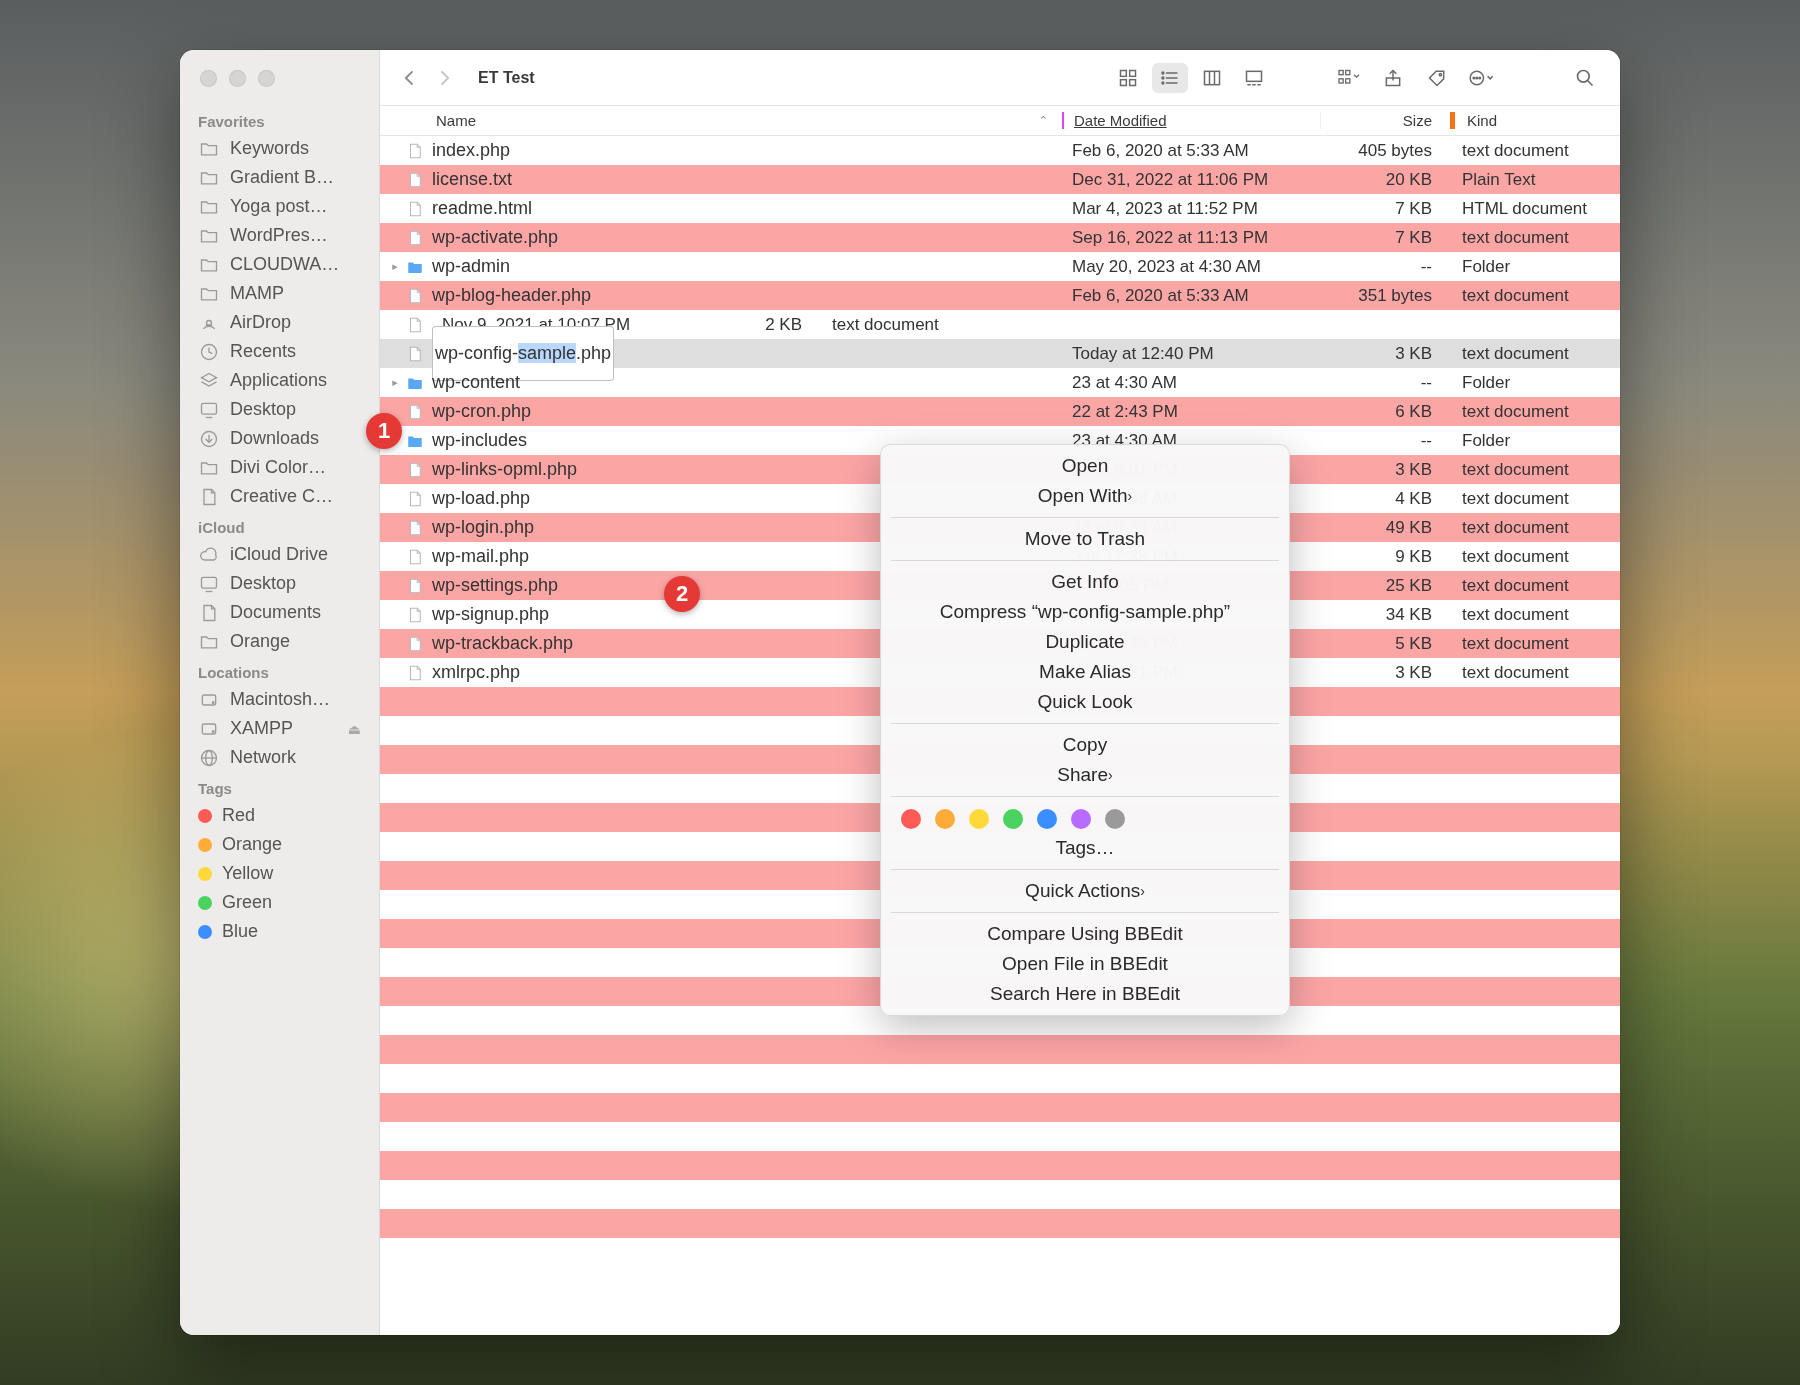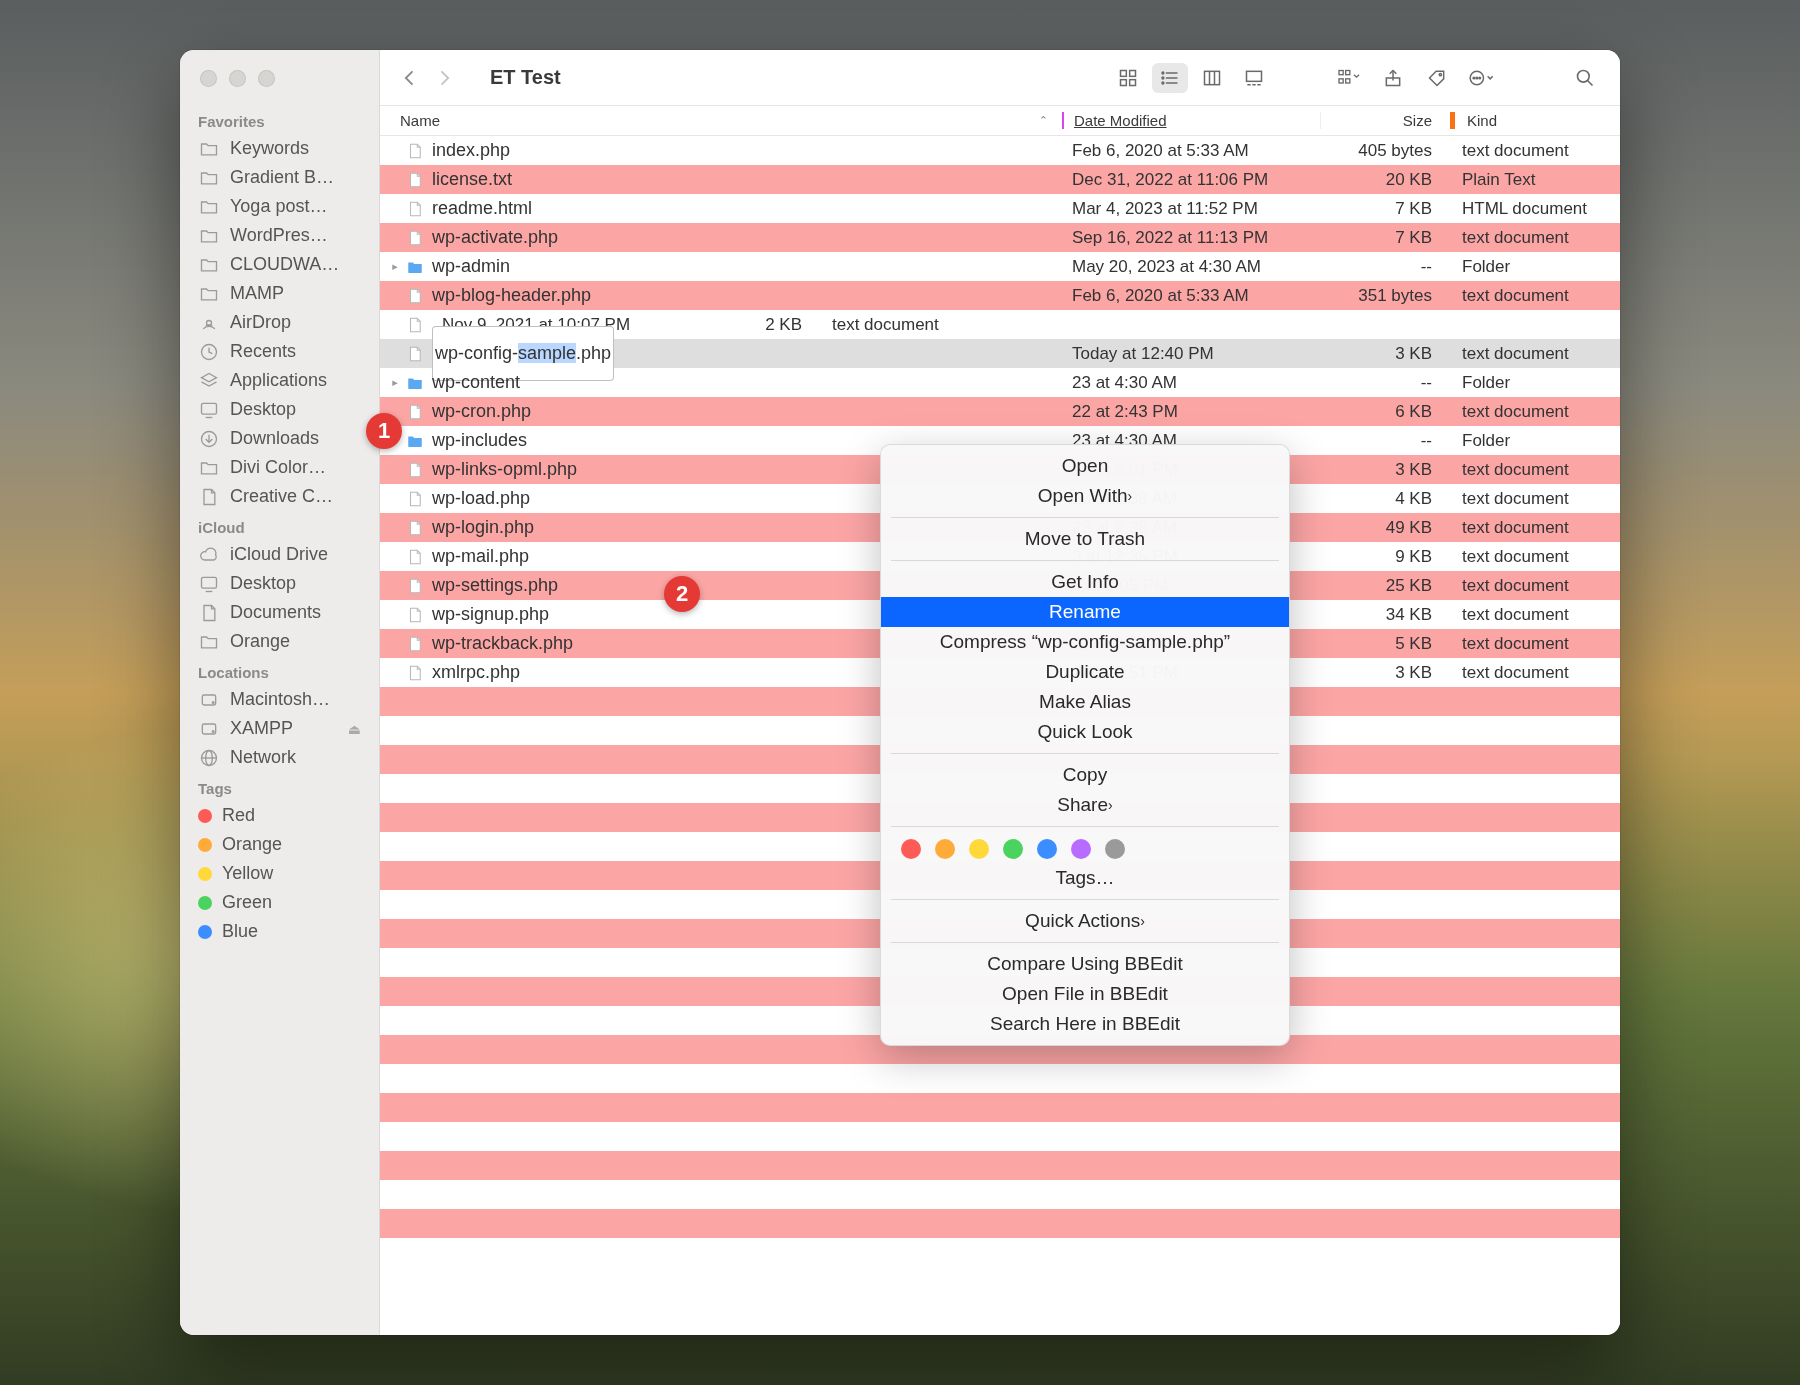--- a/index.html
+++ b/index.html
@@ -86,24 +86,24 @@
   padding: 0 18px;
   gap: 10px;
   border-bottom: 1px solid #e6e6e6;
 }
 .nav-btn {
   width: 24px; height: 24px;
   display: flex; align-items: center; justify-content: center;
   color: #8a8a8a;
 }
 .title {
-  font-size: 20px;
+  font-size: 16px;
   font-weight: 600;
   color: #3a3a3a;
-  margin-left: 24px;
+  margin-left: 12px;
 }
 .toolbar-spacer { flex: 1; }
 .view-group {
   display: flex;
   gap: 6px;
   align-items: center;
 }
 .view-btn {
   width: 36px; height: 30px;
   display: flex; align-items: center; justify-content: center;
@@ -117,21 +117,21 @@
   color: #6a6a6a;
 }
 .columns-header {
   display: flex;
   height: 30px;
   border-bottom: 1px solid #e6e6e6;
   font-size: 15px;
   color: #3a3a3a;
   align-items: center;
 }
-.col-name { flex: 1; padding-left: 20px; display: flex; align-items: center; }
+.col-name { flex: 1; padding-left: 56px; display: flex; align-items: center; }
 .col-name .caret { margin-left: auto; margin-right: 14px; color: #888; font-size: 11px; }
 .col-date { width: 258px; padding-left: 10px; border-left: 2px solid #d946ef; text-decoration: underline; }
 .col-size { width: 130px; padding-right: 18px; text-align: right; border-left: 1px solid #eee; }
 .col-kind { width: 170px; padding-left: 12px; border-left: 5px solid #f97316; }
 .file-list { flex: 1; overflow: hidden; }
 .row {
   display: flex;
   height: 29px;
   align-items: center;
   font-size: 18px;
@@ -794,23 +794,20 @@
         <span class="menu-chevron">›</span>
       </div>
       <div class="menu-sep"></div>
       <div class="menu-item">
         <span>Move to Trash</span>
       </div>
       <div class="menu-sep"></div>
       <div class="menu-item">
         <span>Get Info</span>
       </div>
-      <div class="menu-item highlight">
-        <span>Rename</span>
-      </div>
       <div class="menu-item">
         <span>Compress “wp-config-sample.php”</span>
       </div>
       <div class="menu-item">
         <span>Duplicate</span>
       </div>
       <div class="menu-item">
         <span>Make Alias</span>
       </div>
       <div class="menu-item">

